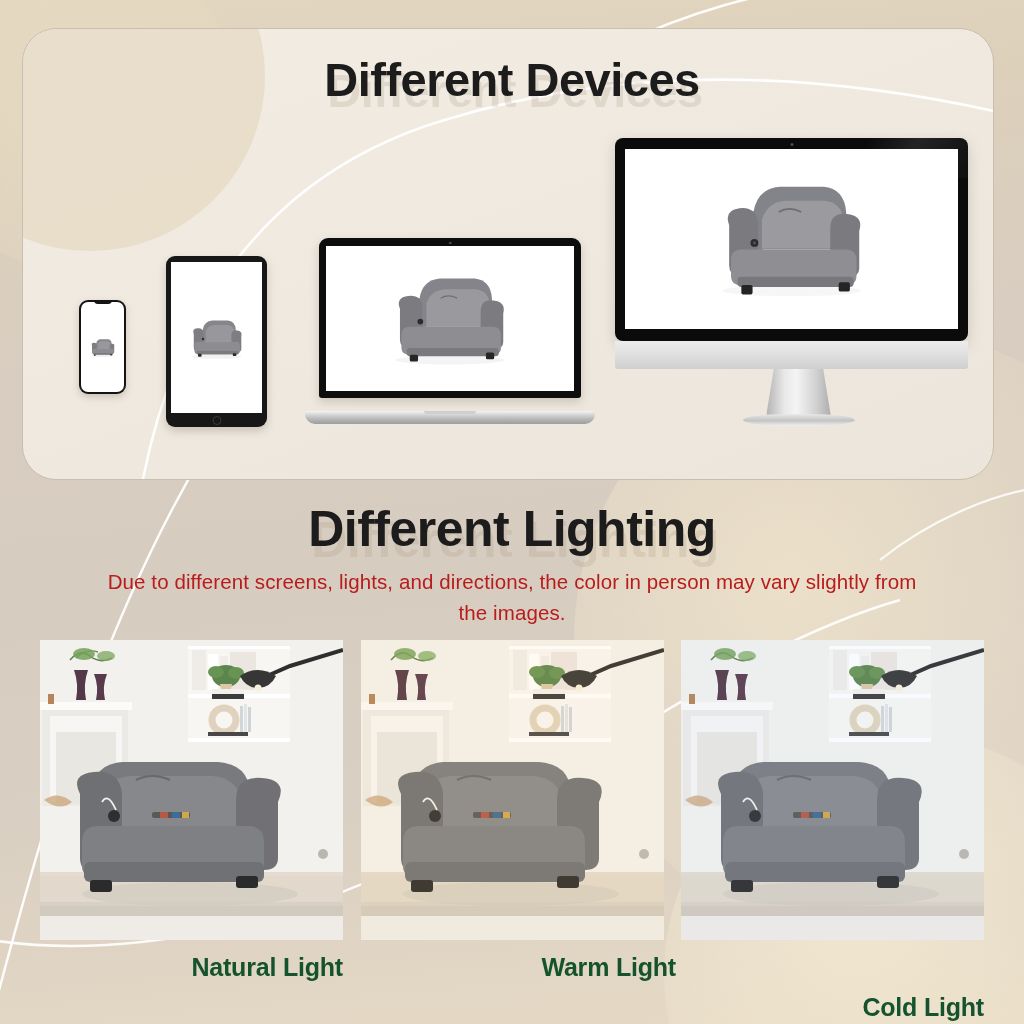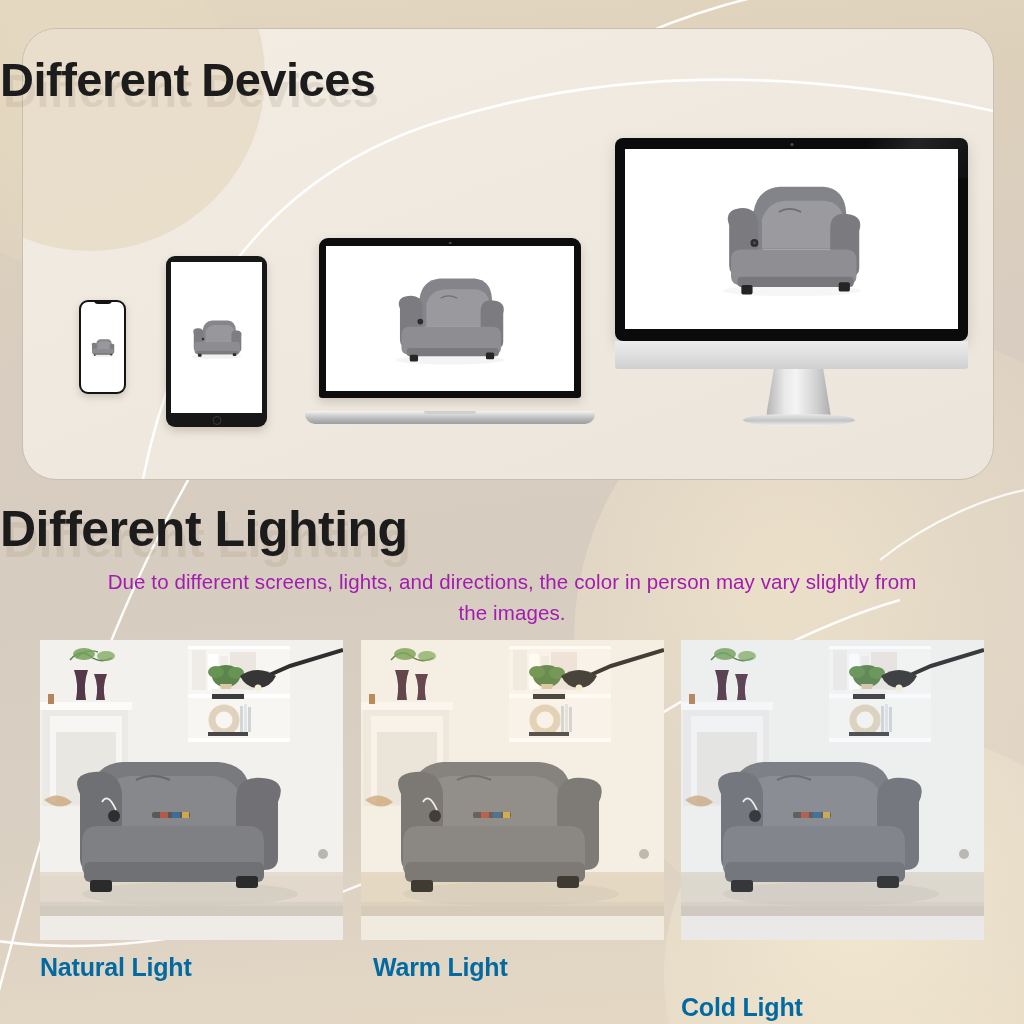--- a/index.html
+++ b/index.html
@@ -44,31 +44,31 @@
   }
   .card-circle{
     position:absolute; left:-108px; top:-128px; width:350px; height:350px;
     border-radius:50%;
     background:rgba(226,211,184,.55);
   }
   .card-swoosh{ position:absolute; inset:0; }
 
   
   .h-title{
-    position:absolute; width:100%; 
+    position:absolute; width:100%; text-align:center;
     font-weight:700; color:#1c1c1c; letter-spacing:-0.5px;
     text-shadow: 3px 11px 0 rgba(170,152,128,.22);
   }
   #devices-title{ top:52px; font-size:47px; z-index:4; }
   #lighting-title{ top:500px; font-size:50px; z-index:4; }
 
   #lighting-sub{
     position:absolute; top:566px; left:96px; width:832px;
     text-align:center; font-size:20.5px; line-height:31px;
-    color:#a21caf; letter-spacing:.1px;
+    color:#b91c1c; letter-spacing:.1px;
   }
 
   
   .device{ position:absolute; }
 
   
   #device-phone{ left:79px; top:300px; width:47px; height:94px; }
   .phone-body{
     width:100%; height:100%; background:#141414; border-radius:9px;
     padding:2.2px; position:relative;
@@ -157,22 +157,22 @@
   .panel{
     position:absolute; top:640px; width:303px; height:300px; overflow:hidden;
     background:#efefef;
   }
   #panel-natural{ left:40px; }
   #panel-warm{ left:361px; }
   #panel-cold{ left:681px; }
   .panel-inner{ position:absolute; inset:0; }
 
   .panel-label{
-    position:absolute; top:953px; width:303px; text-align:left;
-    font-size:25px; font-weight:700; color:#0369a1; letter-spacing:-.2px;
+    position:absolute; top:953px; width:303px; text-align:right;
+    font-size:25px; font-weight:700; color:#14532d; letter-spacing:-.2px;
   }
   #label-natural{ left:40px; }
   #label-warm{ left:373px; }
   #label-cold{ left:681px;margin-top:40px; }
 
   
   .tint-natural{ position:absolute; inset:0; background:rgba(252,250,246,.04); }
   .tint-warm{ position:absolute; inset:0; background:rgba(255,226,176,.16); }
   .tint-cold{ position:absolute; inset:0; background:rgba(205,222,240,.15); }
 </style>

